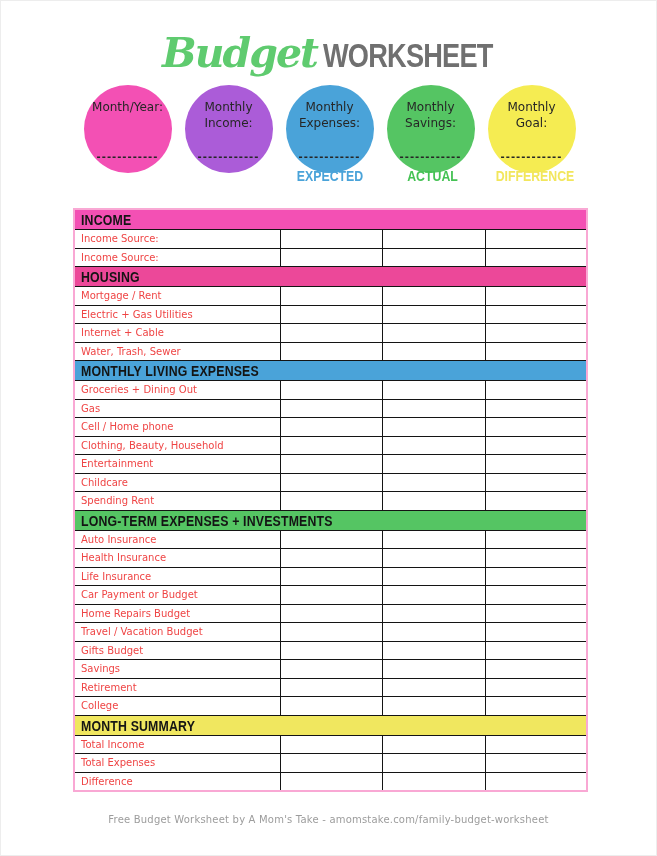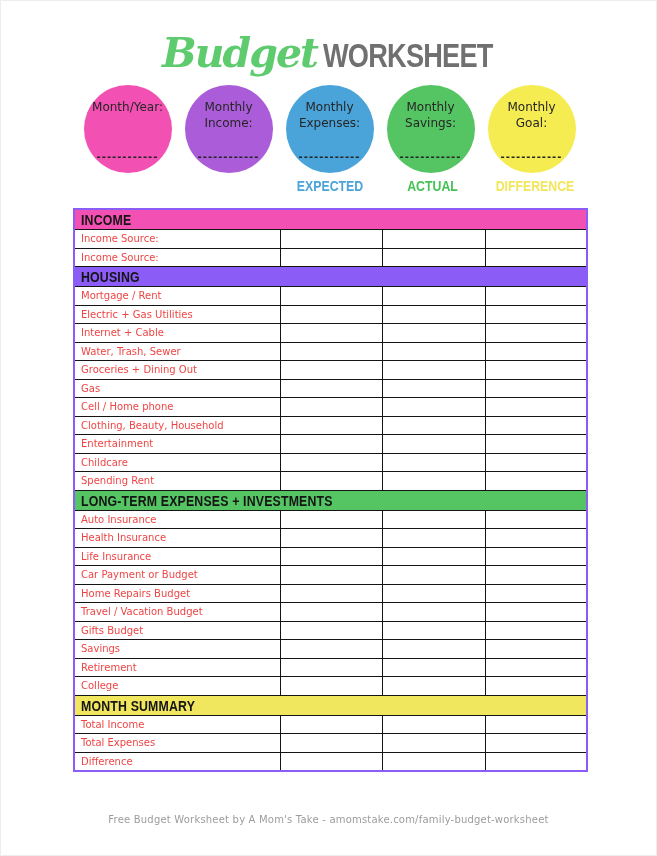--- a/index.html
+++ b/index.html
@@ -19,30 +19,30 @@
   
   .circles { position:absolute; top:84px; left:0; width:657px; display:flex;
              justify-content:center; gap:13px; }
   .circle { position:relative; width:88px; height:88px; border-radius:50%; flex:0 0 auto; }
   .c-lines { position:absolute; top:15px; left:0; width:100%; text-align:center;
              font-size:12px; line-height:1.3; color:#262626; }
   .c-dash { position:absolute; bottom:11px; left:0; width:100%; text-align:center;
             font-size:10px; font-weight:bold; letter-spacing:1px; color:#262626; }
 
   
-  .colheads { position:absolute; left:72px; top:176px; width:513px; height:18px; }
+  .colheads { position:absolute; left:72px; top:166px; width:513px; height:18px; }
   .ch { position:absolute; top:0; text-align:center; font-family:"Liberation Sans", sans-serif;
         font-weight:bold; font-size:15px; transform:scaleX(0.82); white-space:nowrap; }
   .ch0 { left:206px; width:102px; }
   .ch1 { left:308px; width:103px; }
   .ch2 { left:411px; width:102px; }
 
   
   .grid { position:absolute; left:72px; top:207px; width:513px;
-          border-collapse:collapse; table-layout:fixed; border:2px solid #8b5cf6; }
+          border-collapse:collapse; table-layout:fixed; border:2px solid #f9a8d4; }
   .grid td { border:1px solid #141414; height:18.5px; padding:0; box-sizing:border-box; }
   .grid .c0 { width:206px; } .grid .c1 { width:102px; }
   .grid .c2 { width:103px; } .grid .c3 { width:102px; }
   td.lbl { padding:0 4px 0 6px; font-size:10px; color:#ef4444; white-space:nowrap;
            overflow:hidden; }
   tr.sec td { padding:0 0 0 6px; }
   .sec-label { display:inline-block; font-family:"Liberation Sans", sans-serif; font-weight:bold;
                font-size:14.5px; letter-spacing:0.2px; color:#141414;
                transform:scaleX(0.85); transform-origin:left center; white-space:nowrap; }
 
@@ -120,21 +120,21 @@
           <td class="cell"></td>
           <td class="cell"></td>
         </tr>
         <tr>
           <td class="lbl">Income Source:</td>
           <td class="cell"></td>
           <td class="cell"></td>
           <td class="cell"></td>
         </tr>
         <tr class="sec">
-          <td colspan="4" style="background: #8b5cf6;"><span class="sec-label">HOUSING</span></td>
+          <td colspan="4" style="background: #ec4899;"><span class="sec-label">HOUSING</span></td>
         </tr>
         <tr>
           <td class="lbl">Mortgage / Rent</td>
           <td class="cell"></td>
           <td class="cell"></td>
           <td class="cell"></td>
         </tr>
         <tr>
           <td class="lbl">Electric + Gas Utilities</td>
           <td class="cell"></td>
@@ -145,20 +145,23 @@
           <td class="lbl">Internet + Cable</td>
           <td class="cell"></td>
           <td class="cell"></td>
           <td class="cell"></td>
         </tr>
         <tr>
           <td class="lbl">Water, Trash, Sewer</td>
           <td class="cell"></td>
           <td class="cell"></td>
           <td class="cell"></td>
+        </tr>
+        <tr class="sec">
+          <td colspan="4" style="background: rgb(74, 163, 217);"><span class="sec-label">MONTHLY LIVING EXPENSES</span></td>
         </tr>
         <tr>
           <td class="lbl">Groceries + Dining Out</td>
           <td class="cell"></td>
           <td class="cell"></td>
           <td class="cell"></td>
         </tr>
         <tr>
           <td class="lbl">Gas</td>
           <td class="cell"></td>

